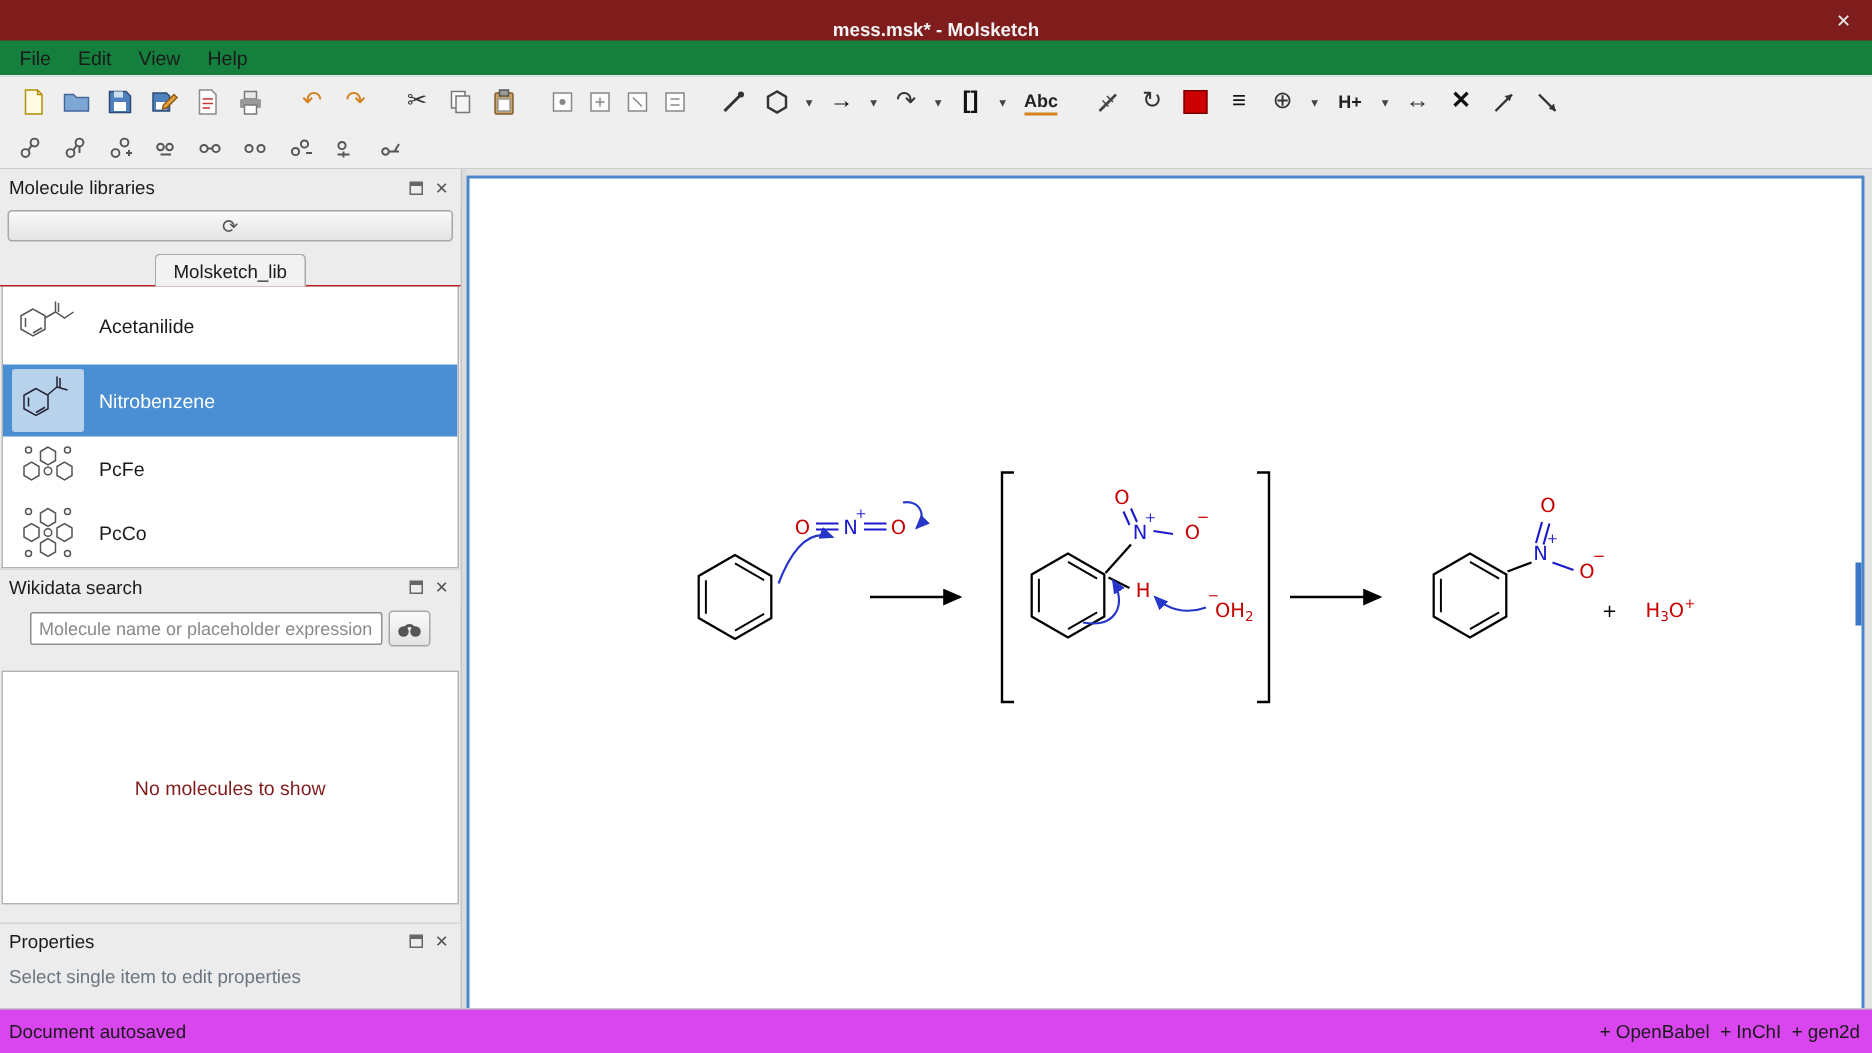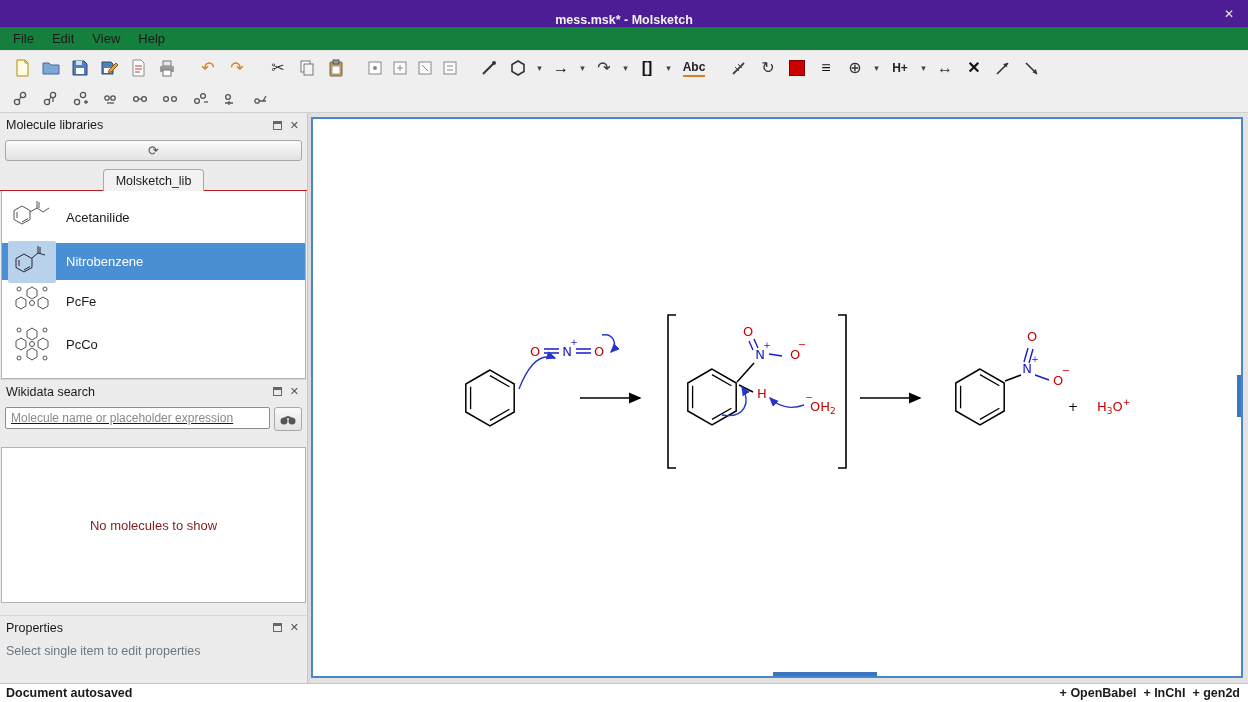--- a/index.html
+++ b/index.html
@@ -3,21 +3,21 @@
 <meta charset="utf-8">
 <style>
   * { box-sizing: border-box; }
   html,body { margin:0; padding:0; }
   body {
     width:1248px; height:702px; overflow:hidden;
     font-family:"Liberation Sans", sans-serif; font-size:13px;
     background:#ececec; color:#1a1a1a; position:relative;
   }
   
-  .titlebar { position:absolute; top:0; left:0; right:0; height:39px; background:#4c1d95;
+  .titlebar { position:absolute; top:0; left:0; right:0; height:39px; background:#7f1d1d;
     display:flex; align-items:center; justify-content:center; color:#f2f2f2; font-size:12.5px; font-weight:bold;}
   .titlebar .close { position:absolute; right:10px; top:0; height:27px; display:flex; align-items:center;
     color:#e8e8e8; font-size:12px; font-weight:normal; cursor:default; padding:0 4px;}
   
   .menubar { position:absolute; top:27px; left:0; right:0; height:24px; background:#15803d;
     display:flex; align-items:center; padding-left:4px; border-bottom:1px solid #e2e2e2;}
   .menubar span { padding:3px 9px; }
   
   .tb1 { position:absolute; top:51px; left:0; right:0; height:34px; background:#efefef;
     display:flex; align-items:center; padding:0 8px; gap:1px;}
@@ -52,21 +52,21 @@
     font-size:13px; color:#555;}
   .tabbar { height:26px; position:relative; border-bottom:1px solid #b91c1c; flex:none; display:flex; justify-content:center;}
   .tab { margin-top:4px; height:22px; padding:0 12px; border:1px solid #a9a9a9; border-bottom:none;
     border-radius:4px 4px 0 0; background:#f2f2f2; display:flex; align-items:center; font-size:12.5px;}
   .liblist { height:188px; background:#fff; border:1px solid #b3b3b3; border-top:none; margin:0 1px;
     overflow:hidden; flex:none;}
   .librow { display:flex; align-items:center; gap:10px; padding:2px 6px; }
   .librow .thumb { width:48px; height:42px; display:flex; align-items:center; justify-content:center; flex:none;}
   .librow.sel { background:#4a8fd3; color:#fff; }
   .librow.sel .thumb { background:#b9d2ec; border-radius:2px; }
-  .searchrow { display:flex; gap:4px; padding:4px 5px; flex:none;text-decoration:underline;}
+  .searchrow { display:flex; align-items:center; gap:4px; padding:4px 20px; flex:none;}
   .searchrow input { flex:1; height:22px; border:1px solid #8f8f8f; border-radius:2px; padding:0 5px;
     font-family:"Liberation Sans",sans-serif; font-size:12px; background:#fff;}
   .searchrow input::placeholder { color:#8a8a8a; }
   .searchbtn { width:28px; height:24px; border:1px solid #a7a7a7; border-radius:3px;
     background:linear-gradient(#fafafa,#e3e3e3); display:flex; align-items:center; justify-content:center;}
   .emptylist { height:156px; background:#fff; border:1px solid #b3b3b3; margin:12px 1px;
     display:flex; align-items:center; justify-content:center; color:#7f1d1d; flex:none;}
   .prophint { padding:5px 6px; color:#6c7680; font-size:12.5px; }
   .splitter { position:absolute; left:308px; top:0; width:3px; height:570px; background:#dcdcdc; }
   
@@ -75,22 +75,22 @@
   .vscroll { position:absolute; right:0; top:256px; width:4px; height:42px; background:#3a76c4; }
   .hscroll { position:absolute; left:460px; bottom:0; width:104px; height:4px; background:#3a76c4; }
   svg text { font-family:"DejaVu Sans", sans-serif; }
   .at { font-size:13px; text-anchor:middle; }
   .O { fill:#c80000; } .N { fill:#1a1acc; } .red { fill:#c80000; }
   .sm9 { font-size:9px; } .sm10 { font-size:10px; }
   .bd { stroke:#000; stroke-width:1.5; } .bdb { stroke:#1a1acc; stroke-width:1.4; }
   .arr { stroke:#2636c8; stroke-width:1.4; fill:none; }
   .rx { stroke:#000; stroke-width:1.6; fill:none; }
   
-  .statusbar { position:absolute; bottom:0; left:0; right:0; height:19px; background:#ffffff;
-    border-top:1px solid #c6c6c6; display:flex; align-items:center; font-size:12.5px;font-weight:bold;}
+  .statusbar { position:absolute; bottom:0; left:0; right:0; height:30px; background:#d946ef;
+    border-top:1px solid #c6c6c6; display:flex; align-items:center; font-size:12.5px;}
   .statusbar .l { margin-left:6px; flex:1; }
   .statusbar .r { display:flex; gap:7px; margin-right:8px; }
 </style>
 </head>
 <body>
 
 <div class="titlebar">
   <span>mess.msk* - Molsketch</span>
   <span class="close">
       <span>✕</span>
@@ -357,21 +357,21 @@
       <div class="librow" style="height:52px">
         <span class="thumb">
           <svg width="44" height="40">
               <polygon points="12,9 4,13.5 4,22.5 12,27 20,22.5 20,13.5" stroke="#555" fill="none"></polygon>
               <path d="M7,15 v6 M12,25 l6,-3.5" stroke="#555" fill="none"></path>
               <path d="M20,15 L27,11 L33,15 L39,11 M27,11 V4 M29,11 V5" stroke="#555" fill="none"></path>
             </svg>
         </span>
         <span>Acetanilide</span>
       </div>
-      <div class="librow sel" style="height:37px">
+      <div class="librow sel" style="height:48px">
         <span class="thumb">
           <svg width="44" height="40">
               <polygon points="14,12 6,16.5 6,25.5 14,30 22,25.5 22,16.5" stroke="#223" fill="none"></polygon>
               <path d="M9,18 v6 M14,28 l6,-3.5" stroke="#223" fill="none"></path>
               <path d="M22,16 L28,11 M28,11 L28,4 M30,11 L30,5 M28,11 L35,13" stroke="#223" fill="none"></path>
             </svg>
         </span>
         <span>Nitrobenzene</span>
       </div>
       <div class="librow" style="height:38px; overflow:hidden; align-items:flex-start;">

